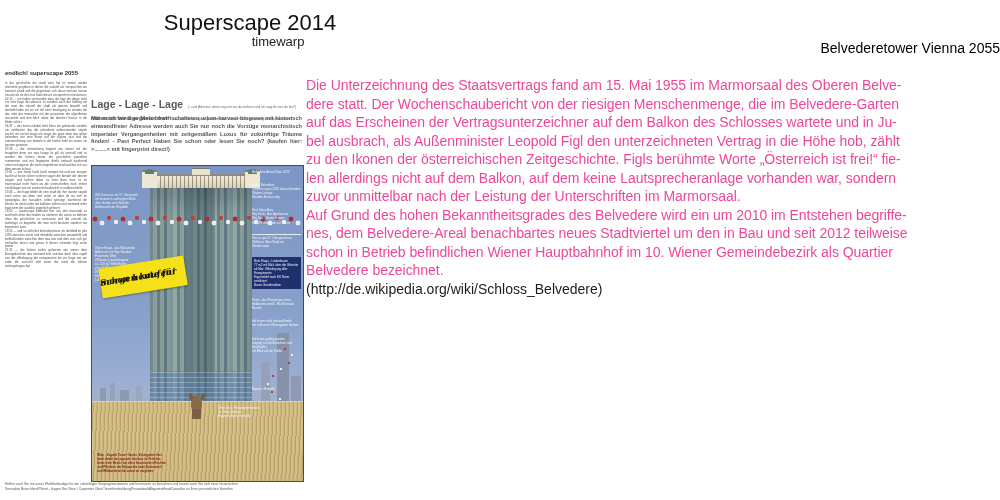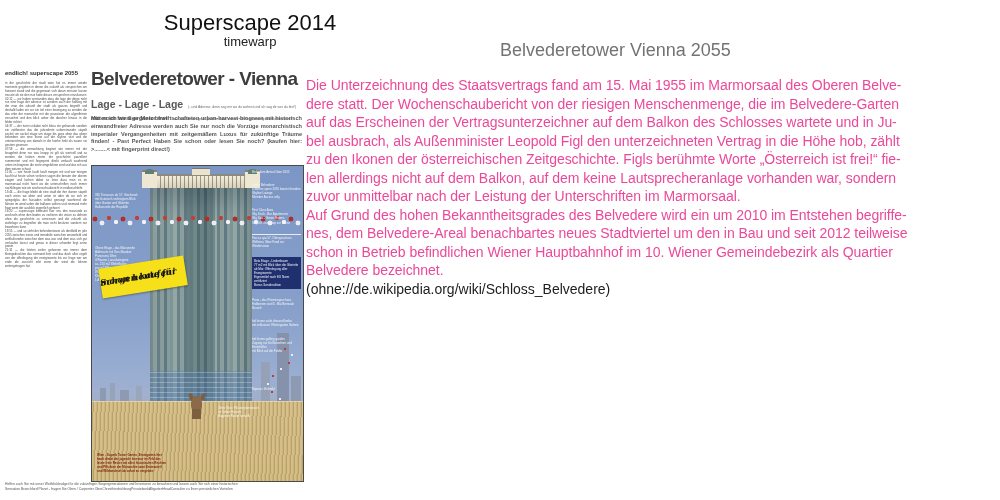--- a/index.html
+++ b/index.html
@@ -2,22 +2,22 @@
 <html><head>
 <meta charset="utf-8">
 <style>
   html,body{margin:0;padding:0;background:#fff;}
   body{width:1000px;height:500px;position:relative;overflow:hidden;
        font-family:"Liberation Sans", sans-serif;color:#222;}
   .abs{position:absolute;}
 
   
   .main-title{left:0;top:10:;top:10px;width:500px;text-align:center;font-size:22px;color:#111;}
-  .sub-title{left:0;top:34px;width:500px;text-align:center;font-size:13px;color:#222;}
-  .right-title{left:500px;top:40px;width:500px;text-align:left;font-size:18px;color:#737373;}
+  .sub-title{left:0;top:34px;width:500px;text-align:center;font-size:13px;color:#222;padding-left:28px;}
+  .right-title{left:500px;top:40px;width:500px;text-align:right;font-size:14px;color:#000000;}
 
   
   .left-col{left:5px;top:70px;width:82px;height:408px;overflow:hidden;}
   .left-col-head{font-size:6px;font-weight:bold;color:#333;margin:0 0 6px 0;}
   .micro{font-size:3px;line-height:1.3;color:#4a4a4a;text-align:justify;white-space:pre-line;word-break:break-word;}
 
   
   .poster{left:91px;top:0;width:211px;height:500px;}
   .poster-title{top:68px;left:0;width:211px;font-size:19px;font-weight:bold;color:#3d3d3d;letter-spacing:-0.6px;white-space:nowrap;}
   .tagline{top:94px;left:0;width:211px;white-space:nowrap;}
@@ -126,21 +126,20 @@
 04:37 — der turm ist dabei nicht bloss ein gebaeude sondern ein zeitfenster das die jahrzehnte uebereinander stapelt sockel um sockel etage um etage bis ganz oben das obere belvedere wie eine krone auf der skyline sitzt und die unterzeichnung von damals in die hoehe hebt als waere sie gestern gewesen
 07:58 — die vermarktung beginnt wie immer mit der knappheit denn nur was knapp ist gilt als wertvoll und so werden die letzten meter der geschichte parzelliert nummeriert und mit fingerprint direkt verkauft waehrend unten im biogreen die ernte eingefahren wird und das reh aus dem weizen schaut
 11:05 — wer heute kauft kauft morgen mit und wer morgen kauft hat heute schon verloren sagen die berater der oberen etagen und lachen dabei so leise dass man es im marmorsaal nicht hoert wo die unterschriften noch immer nachklingen wie ein wochenschaubericht in endlosschleife
 13:44 — die frage bleibt ob eine stadt die ihre ikonen stapelt noch weiss wo oben und unten ist oder ob sie sich im spiegelglas der fassaden selbst genuegt waehrend die fahnen im wind ueber die balkone wehen und niemand mehr fragt wem der ausblick eigentlich gehoert
 16:20 — superscape bedeutet fuer uns den massstab zu wechseln ohne den boden zu verlieren die vision zu dehnen ohne die geschichte zu zerreissen und die zukunft als wohnlage zu begreifen die man nicht besitzen sondern nur bewohnen kann
 18:55 — und so steht der belvederetower als denkbild im jahr 2055 zwischen ironie und immobilie zwischen weizenfeld und weltkulturerbe zwischen dem was war und dem was sich gut verkaufen laesst und genau in dieser schwebe liegt seine pointe
 21:31 — die letzten zeilen gehoeren wie immer dem kleingedruckten das niemand liest und das doch alles regelt von der offenlegung der energiewerte bis zur frage wer am ende die aussicht erbt wenn der wind die fahnen weitergetragen hat</div>
 </div>
 
 <div class="abs poster">
-  <div class="abs poster-title">Belvederetower - Vienna</div>
   <div class="abs tagline">
     <b>Lage - Lage - Lage</b>
     <span class="tiny">(...und Adresse, denn sag mir wo du wohnst und ich sag dir wer du bist!)</span>
   </div>
   <div class="abs scarcity">
     <b>nur noch wenige Meter frei!</b>
     <span class="tiny">zur aktuellen Lage fragen Sie dabei unsere Off-Vermarktungsarchitekten direkt!</span>
   </div>
   <div class="abs intro">Mitten im fair &amp; organic bewirtschafteten urban-harvest-biogreen mit historisch einwandfreier Adresse werden auch Sie nur noch die Vorzüge monarchistisch imperialer Vergangenheiten mit zeitgemäßem Luxus für zukünftige Träume finden!   -   Past Perfect Haben Sie schon oder lesen Sie noch?  (kaufen hier:  &gt;........&lt;  mit fingerprint direct!)</div>
 
@@ -244,13 +243,13 @@
 dere statt. Der Wochenschaubericht von der riesigen Menschenmenge, die im Belvedere-Garten
 auf das Erscheinen der Vertragsunterzeichner auf dem Balkon des Schlosses wartete und in Ju-
 bel ausbrach, als Außenminister Leopold Figl den unterzeichneten Vertrag in die Höhe hob, zählt
 zu den Ikonen der österreichischen Zeitgeschichte. Figls berühmte Worte „Österreich ist frei!“ fie-
 len allerdings nicht auf dem Balkon, auf dem keine Lautsprecheranlage vorhanden war, sondern
 zuvor unmittelbar nach der Leistung der Unterschriften im Marmorsaal.
 Auf Grund des hohen Bekanntheitsgrades des Belvedere wird ein um 2010 im Entstehen begriffe-
 nes, dem Belvedere-Areal benachbartes neues Stadtviertel um den in Bau und seit 2012 teilweise
 schon in Betrieb befindlichen Wiener Hauptbahnhof im 10. Wiener Gemeindebezirk als Quartier
 Belvedere bezeichnet.</div>
-<div class="abs article-link">(ohne://de.wikipedia.org/wiki/Schloss_Belvedere)</div>
+<div class="abs article-link">(http://de.wikipedia.org/wiki/Schloss_Belvedere)</div>
 
 </body></html>

